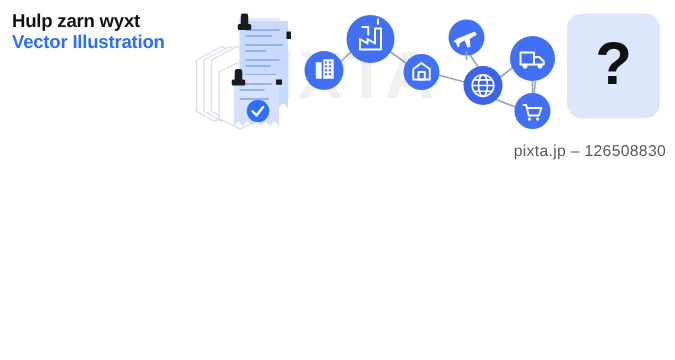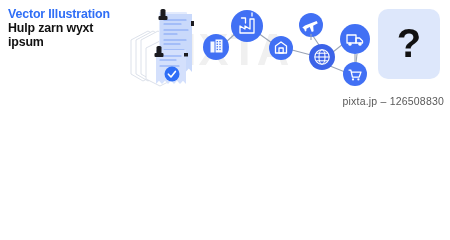--- a/index.html
+++ b/index.html
@@ -95,23 +95,22 @@
   }
 </style>
 </head>
 <body>
 
 <div id="stage">
 
   <div id="watermark">PIXTA</div>
 
   <div id="headline">
+    <div class="hl-line hl-dark">Hulp zarn wyxt</div>
     <div class="hl-line hl-blue">Vector Illustration</div>
-    <div class="hl-line hl-dark">Hulp zarn wyxt</div>
-    <div class="hl-line hl-dark">ipsum</div>
   </div>
 
   <svg id="art" viewBox="0 0 450 109">
 
     <g>
 
       <g fill="#ffffff" stroke="#d8dee8" stroke-width="0.9">
         <path d="M131 40 L148 31 L160 38 L160 72 L143 81 L131 74 Z"></path>
         <path d="M136 40 L153 31 L165 38 L165 72 L148 81 L136 74 Z"></path>
         <path d="M141 40 L158 31 L170 38 L170 72 L153 81 L141 74 Z"></path>

